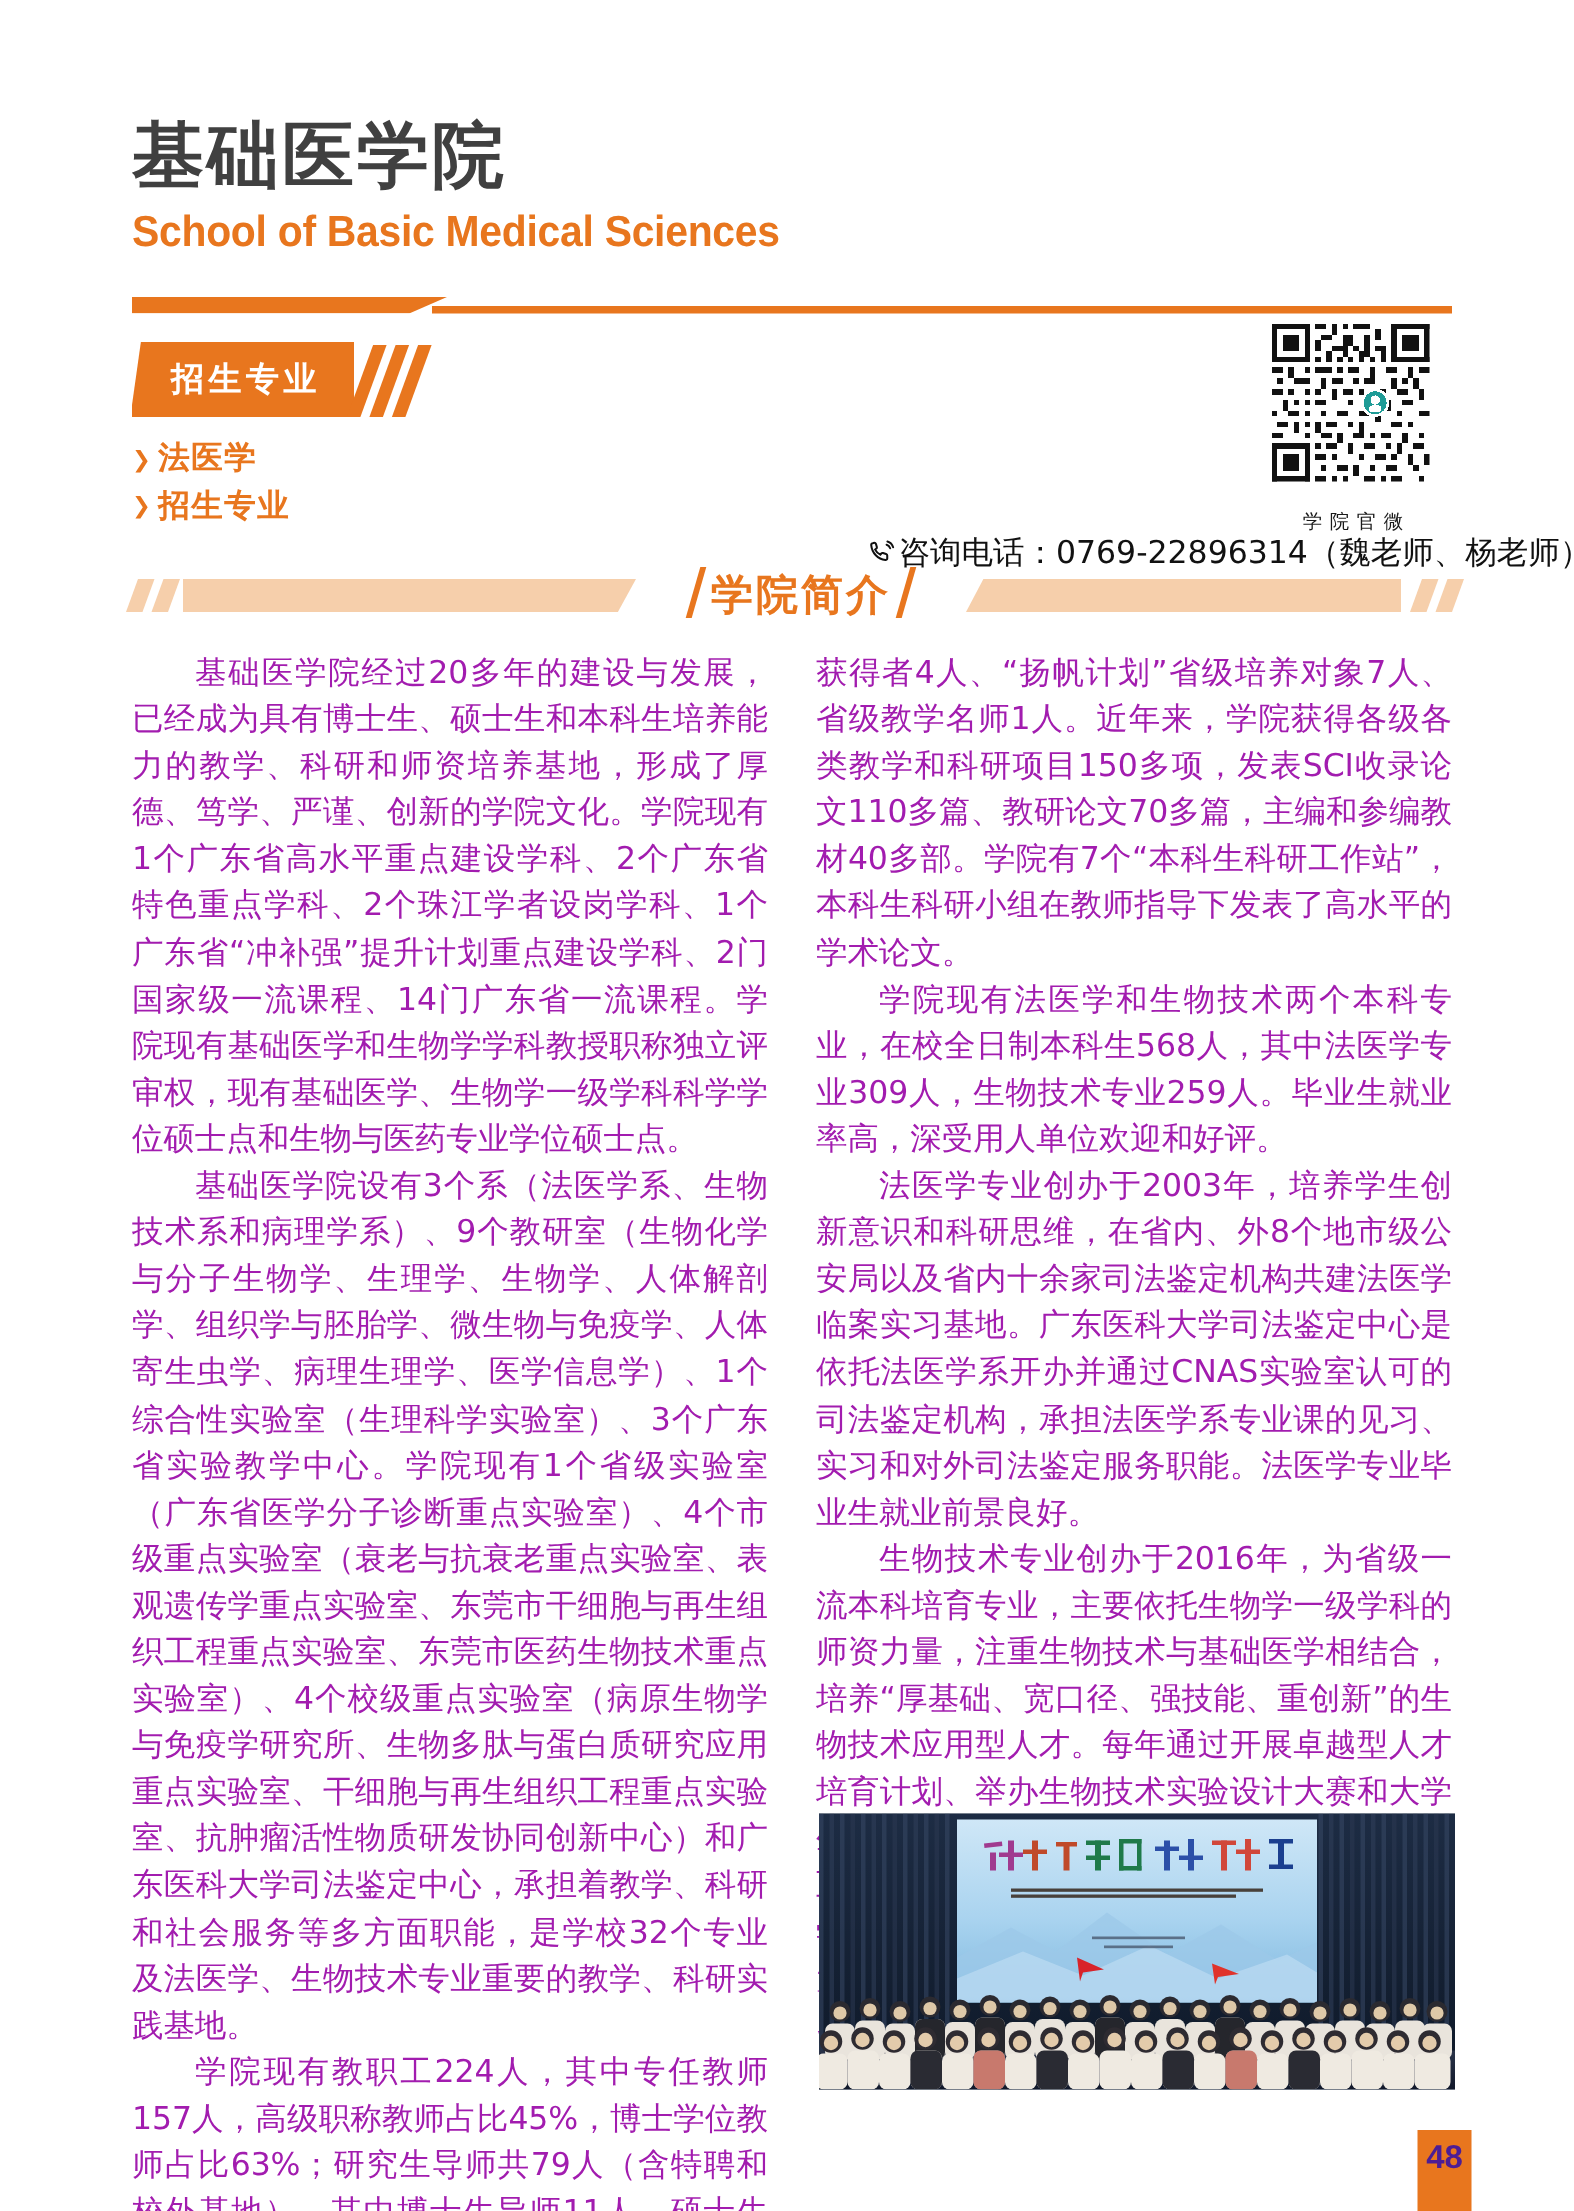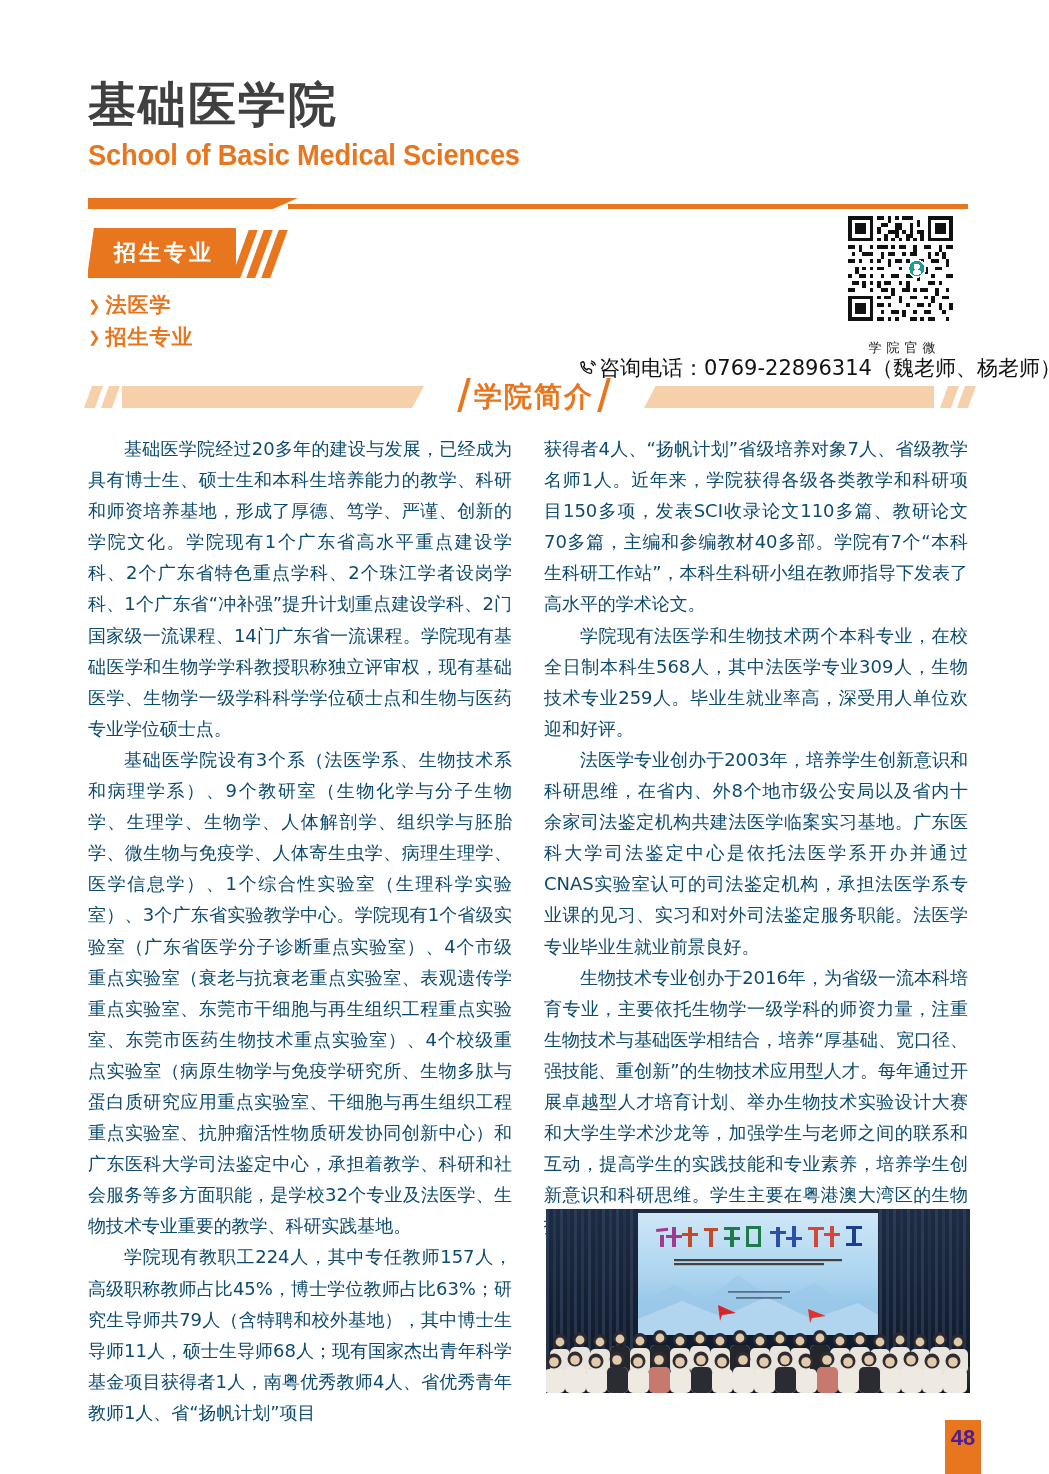--- a/index.html
+++ b/index.html
@@ -232,23 +232,23 @@
   .col {
     position: absolute;
     top: 0;
     width: 424px;
   }
   .col-left  { left: 0px; }
   .col-right { left: 456px; }
 
   .col p {
     margin: 0;
-    font-size: 18px;
+    font-size: 21px;
     line-height: 31.1px;
-    color: #0c4a6e;
+    color: #a21caf;
     text-align: justify;
     text-justify: inter-character;
     text-indent: 2em;
     font-family: "DejaVu Sans", "Liberation Sans", sans-serif;
     letter-spacing: -0.05px;
   }
   .col p.noindent { text-indent: 0; }
 
   
   .photo {

